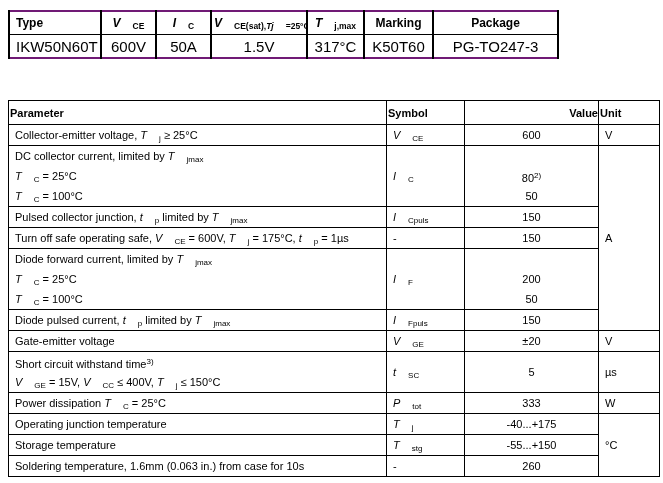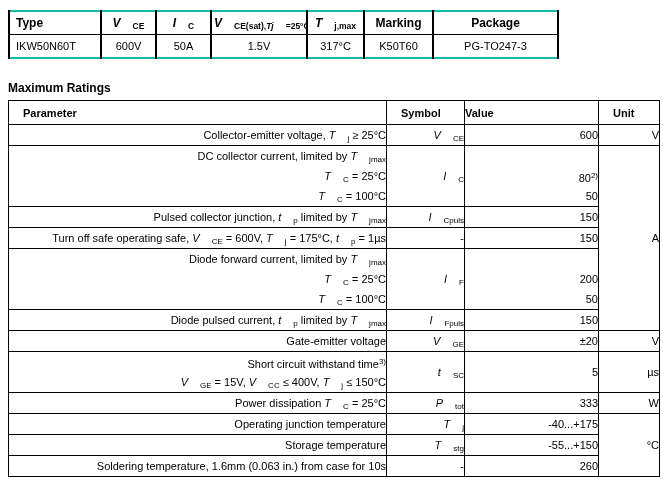--- a/index.html
+++ b/index.html
@@ -7,50 +7,50 @@
     width:663px; height:483px; overflow:hidden;
     font-family:"Liberation Sans","DejaVu Sans",sans-serif;
     color:#000;
   }
   .page { position:relative; width:663px; height:483px; background:#fff; }
 
   
   .spec-table {
     position:absolute; left:8px; top:10px;
     border-collapse:collapse; table-layout:fixed; width:551px;
-    border:2px solid #14b8a6;
+    border:2px solid #701a75;
   }
   .spec-table th, .spec-table td {
     border:1px solid #000; border-left-width:2px; border-right-width:2px;
     height:22px; padding:0 2px; text-align:center; white-space:nowrap; overflow:hidden;
   }
   .spec-table th { font-size:12px; font-weight:bold; }
-  .spec-table td { font-size:11px; }
+  .spec-table td { font-size:15px; }
   .spec-table .c0 { text-align:left; padding-left:6px; }
   .spec-table th .sg-s, .spec-table th .sg-is { font-size:8.5px; }
 
   
   .section-title {
     position:absolute; left:8px; top:81px;
     font-size:12px; font-weight:bold;
   }
 
   
   .ratings-table {
     position:absolute; left:8px; top:100px;
     border-collapse:collapse; table-layout:fixed; width:651px;
   }
   .ratings-table th, .ratings-table td {
     border:1px solid #000; padding:0; vertical-align:middle;
-    font-size:11px; overflow:hidden;text-align:right;
+    font-size:11px; overflow:hidden;
   }
   .ratings-table th {
-    height:23px; text-align:left; padding-left:14px; font-weight:bold;
-  }
-  .ratings-table th.v { text-align:left; padding-left:0; }
+    height:23px; text-align:left; padding-left:1px; font-weight:bold;
+  }
+  .ratings-table th.v { text-align:right; padding-left:16px; }
   .line { height:20px; line-height:20px; white-space:nowrap; }
   .param-cell .line, .symbol-cell .line { padding-left:6px; }
   .value-cell { text-align:center;margin-left:12px; }
   .unit-cell .line { padding-left:6px; }
 
   
   .sg-n { }
   .sg-i { font-style:italic; }
   .sg-s { font-size:8px; vertical-align:-2px;padding-left:12px; }
   .sg-is { font-style:italic; font-size:8px; vertical-align:-2px; }
@@ -88,21 +88,20 @@
         <td>600V</td>
         <td>50A</td>
         <td>1.5V</td>
         <td>317°C</td>
         <td>K50T60</td>
         <td>PG-TO247-3</td>
       </tr>
     </tbody>
   </table>
 
-  <div class="section-title">Maximum Ratings</div>
 
   <table class="ratings-table">
     <colgroup>
       <col style="width:378px">
         <col style="width:78px">
         <col style="width:134px">
         <col style="width:61px">
     </colgroup>
     <thead>
       <tr>

